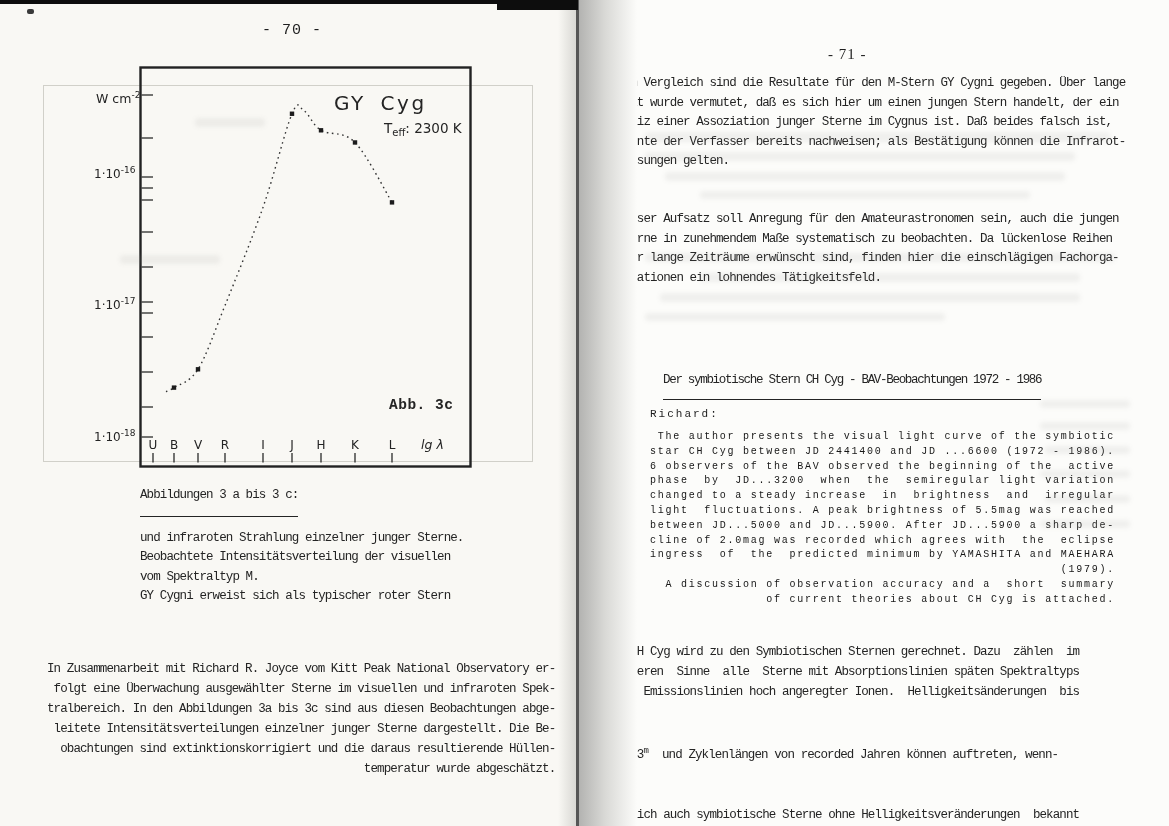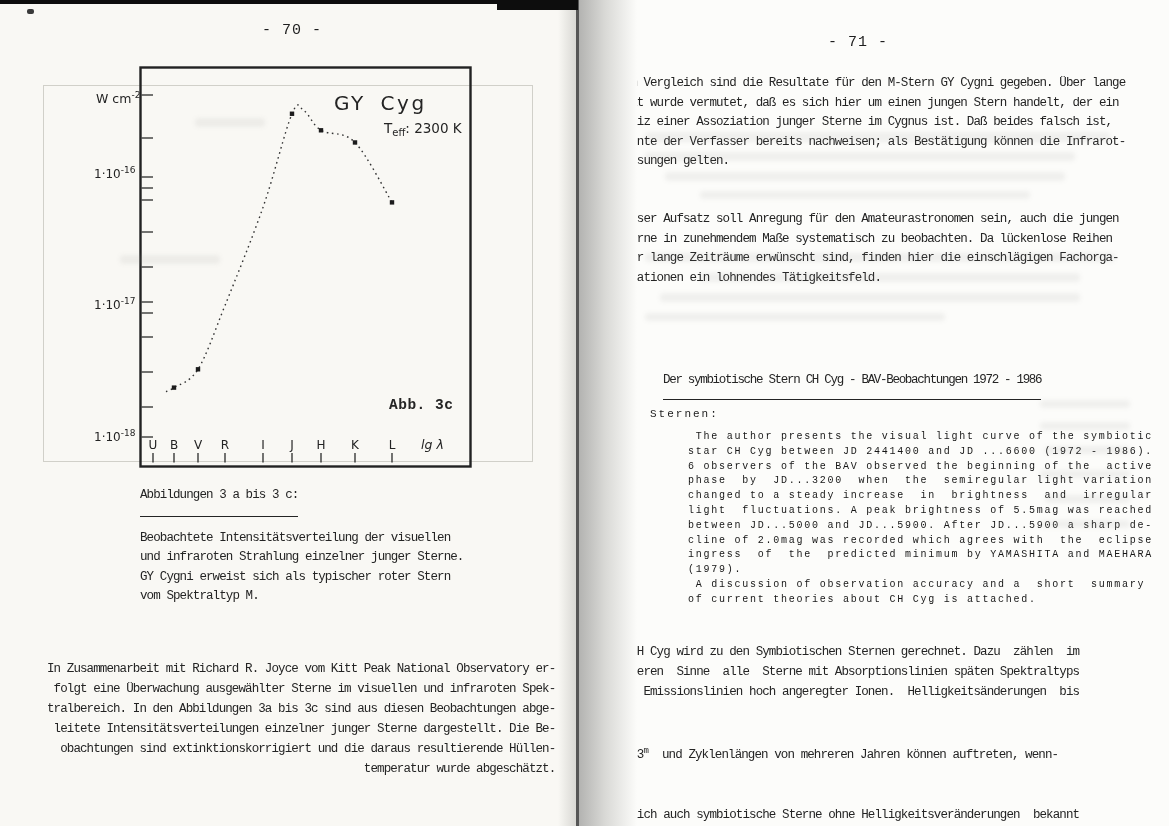--- a/index.html
+++ b/index.html
@@ -20,22 +20,22 @@
   .tline{white-space:pre;}
   .leftpara{position:absolute;left:47px;top:660px;line-height:19.9px;text-align:right;}
   .caption-head{position:absolute;left:140px;top:488px;border-bottom:1.5px solid #242424;
                 padding-bottom:14px;display:inline-block;}
   .caption-lines{position:absolute;left:140px;top:529px;line-height:19.3px;}
   .rp1{position:absolute;left:617px;top:74px;line-height:19.6px;}
   .rp2{position:absolute;left:617px;top:210px;line-height:19.6px;}
   .rhead{position:absolute;left:663px;top:373px;border-bottom:1.5px solid #242424;
          padding-bottom:12px;display:inline-block;letter-spacing:-1.3px;}
   .abs-label{position:absolute;left:650px;top:408px;font-size:11px;letter-spacing:2px;color:#1c1c1c;white-space:pre;}
-  .abs-block{position:absolute;left:688px;top:430px;font-size:10px;letter-spacing:1.75px;
-             line-height:14.8px;color:#161616;white-space:pre;}
+  .abs-block{position:absolute;left:650px;top:430px;font-size:10px;letter-spacing:1.75px;
+             line-height:14.8px;color:#161616;white-space:pre;text-align:right;}
   .rp3{position:absolute;left:617px;top:603px;line-height:19.9px;}
   .sup{font-size:9px;vertical-align:5px;letter-spacing:0;}
   .ghost{position:absolute;background:#8f8f8c;opacity:0.11;filter:blur(2px);border-radius:3px;}
   svg text{fill:#242424;}
   .hand{font-family:"DejaVu Sans",sans-serif;}
   .figsvg{position:absolute;left:0;top:0;}
 </style>
 </head>
 <body>
 
@@ -112,45 +112,45 @@
       <text class="hand" x="321" y="449" font-size="12" text-anchor="middle">H</text>
       <text class="hand" x="355" y="449" font-size="12" text-anchor="middle">K</text>
       <text class="hand" x="392" y="449" font-size="12" text-anchor="middle">L</text>
 
       <text class="hand" x="421" y="449" font-size="12.5" font-style="italic">lg λ</text>
 
       <text x="389" y="409" font-size="14.5" font-weight="bold" letter-spacing="0.5" font-family="Liberation Mono, DejaVu Sans Mono, monospace" fill="#141414">Abb. 3c</text>
     </svg>
 
     <div class="tw caption-head">Abbildungen 3 a bis 3 c:</div>
-    <div class="tw caption-lines"><div class="tline">Beobachtete Intensitätsverteilung der visuellen</div><div class="tline">und infraroten Strahlung einzelner junger Sterne.</div><div class="tline">GY Cygni erweist sich als typischer roter Stern</div><div class="tline">vom Spektraltyp M.</div></div>
+    <div class="tw caption-lines"><div class="tline">und infraroten Strahlung einzelner junger Sterne.</div><div class="tline">Beobachtete Intensitätsverteilung der visuellen</div><div class="tline">vom Spektraltyp M.</div><div class="tline">GY Cygni erweist sich als typischer roter Stern</div></div>
 
     <div class="tw leftpara"><div class="tline">In Zusammenarbeit mit Richard R. Joyce vom Kitt Peak National Observatory er-</div><div class="tline">folgt eine Überwachung ausgewählter Sterne im visuellen und infraroten Spek-</div><div class="tline">tralbereich. In den Abbildungen 3a bis 3c sind aus diesen Beobachtungen abge-</div><div class="tline">leitete Intensitätsverteilungen einzelner junger Sterne dargestellt. Die Be-</div><div class="tline">obachtungen sind extinktionskorrigiert und die daraus resultierende Hüllen-</div><div class="tline">temperatur wurde abgeschätzt.</div></div>
 
     <div class="ghost" style="left:195px;top:118px;width:70px;height:9px;"></div>
     <div class="ghost" style="left:120px;top:255px;width:100px;height:9px;"></div>
   </div>
 
   <div class="page-right"></div>
 
-  <div class="pagenum" style="left:828px;top:34px;">- 71 -</div>
+  <div class="pagenum" style="left:828px;top:46px;font-family:Liberation Serif, serif;">- 71 -</div>
 
   <div class="tw rp1"><div class="tline">Zum Vergleich sind die Resultate für den M-Stern GY Cygni gegeben. Über lange</div><div class="tline">Zeit wurde vermutet, daß es sich hier um einen jungen Stern handelt, der ein</div><div class="tline">Indiz einer Assoziation junger Sterne im Cygnus ist. Daß beides falsch ist,</div><div class="tline">konnte der Verfasser bereits nachweisen; als Bestätigung können die Infrarot-</div><div class="tline">messungen gelten.</div></div>
 
   <div class="tw rp2"><div class="tline">Dieser Aufsatz soll Anregung für den Amateurastronomen sein, auch die jungen</div><div class="tline">Sterne in zunehmendem Maße systematisch zu beobachten. Da lückenlose Reihen</div><div class="tline">über lange Zeiträume erwünscht sind, finden hier die einschlägigen Fachorga-</div><div class="tline">nisationen ein lohnendes Tätigkeitsfeld.</div></div>
 
   <div class="tw rhead">Der symbiotische Stern CH Cyg - BAV-Beobachtungen 1972 - 1986</div>
 
-  <div class="abs-label">Sternen:</div>
+  <div class="abs-label">Richard:</div>
 
   <div class="abs-block"><div class="tline"> The author presents the visual light curve of the symbiotic</div><div class="tline">star CH Cyg between JD 2441400 and JD ...6600 (1972 - 1986).</div><div class="tline">6 observers of the BAV observed the beginning of the  active</div><div class="tline">phase  by  JD...3200  when  the  semiregular light variation</div><div class="tline">changed to a steady increase  in  brightness  and  irregular</div><div class="tline">light  fluctuations. A peak brightness of 5.5mag was reached</div><div class="tline">between JD...5000 and JD...5900. After JD...5900 a sharp de-</div><div class="tline">cline of 2.0mag was recorded which agrees with  the  eclipse</div><div class="tline">ingress  of  the  predicted minimum by YAMASHITA and MAEHARA</div><div class="tline">(1979).</div><div class="tline"> A discussion of observation accuracy and a  short  summary</div><div class="tline">of current theories about CH Cyg is attached.</div></div>
 
   <div class="tw rp3">
     <div><div class="tline">  CH Cyg wird zu den Symbiotischen Sternen gerechnet. Dazu  zählen  im</div><div class="tline">engeren  Sinne  alle  Sterne mit Absorptionslinien späten Spektraltyps</div><div class="tline">und Emissionslinien hoch angeregter Ionen.  Helligkeitsänderungen  bis</div></div>
-    <div class="tline"><span>zu 3</span><span class="sup">m</span><span>  und Zyklenlängen von mehreren Jahren können auftreten, wenn-</span></div>
+    <div class="tline"><span>zu 3</span><span class="sup">m</span><span>  und Zyklenlängen von recorded Jahren können auftreten, wenn-</span></div>
     <div><div class="tline">gleich auch symbiotische Sterne ohne Helligkeitsveränderungen  bekannt</div><div class="tline">sind (HOFFMEISTER 1984). Ein Doppelsternmodell ist heute für symbioti-</div></div>
   </div>
 
   <div class="ghost" style="left:645px;top:132px;width:465px;height:10px;"></div>
   <div class="ghost" style="left:645px;top:152px;width:430px;height:9px;"></div>
   <div class="ghost" style="left:665px;top:172px;width:400px;height:9px;"></div>
   <div class="ghost" style="left:700px;top:191px;width:330px;height:8px;"></div>
   <div class="ghost" style="left:645px;top:253px;width:470px;height:9px;"></div>
   <div class="ghost" style="left:700px;top:273px;width:380px;height:9px;"></div>
   <div class="ghost" style="left:660px;top:293px;width:420px;height:9px;"></div>

